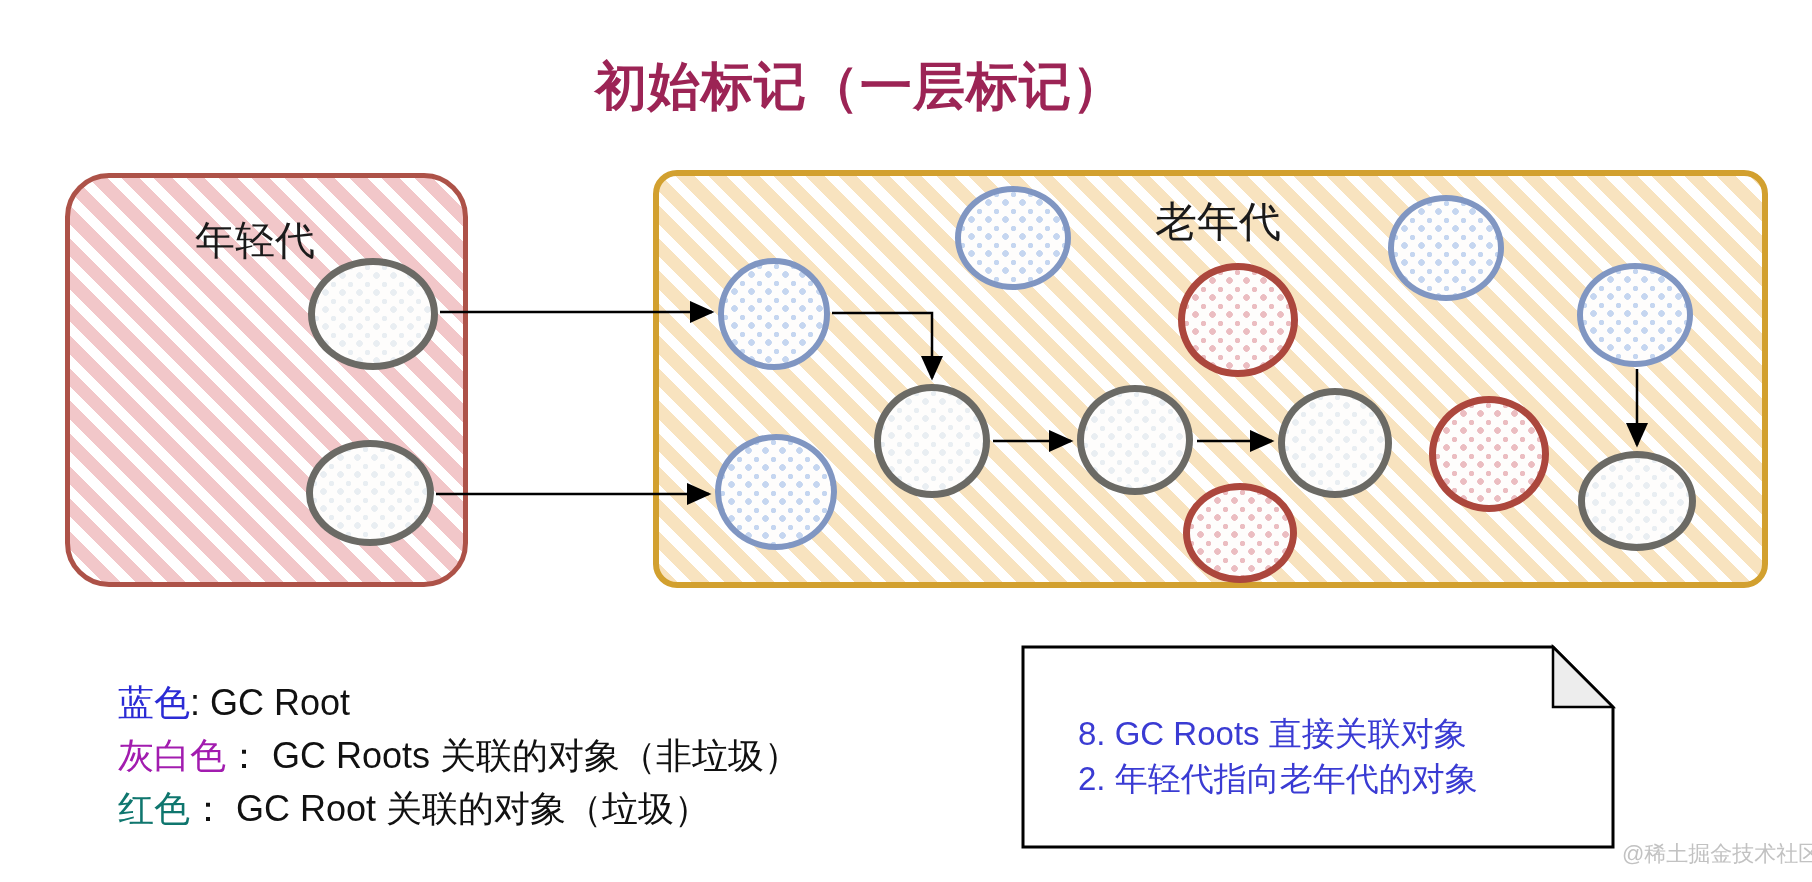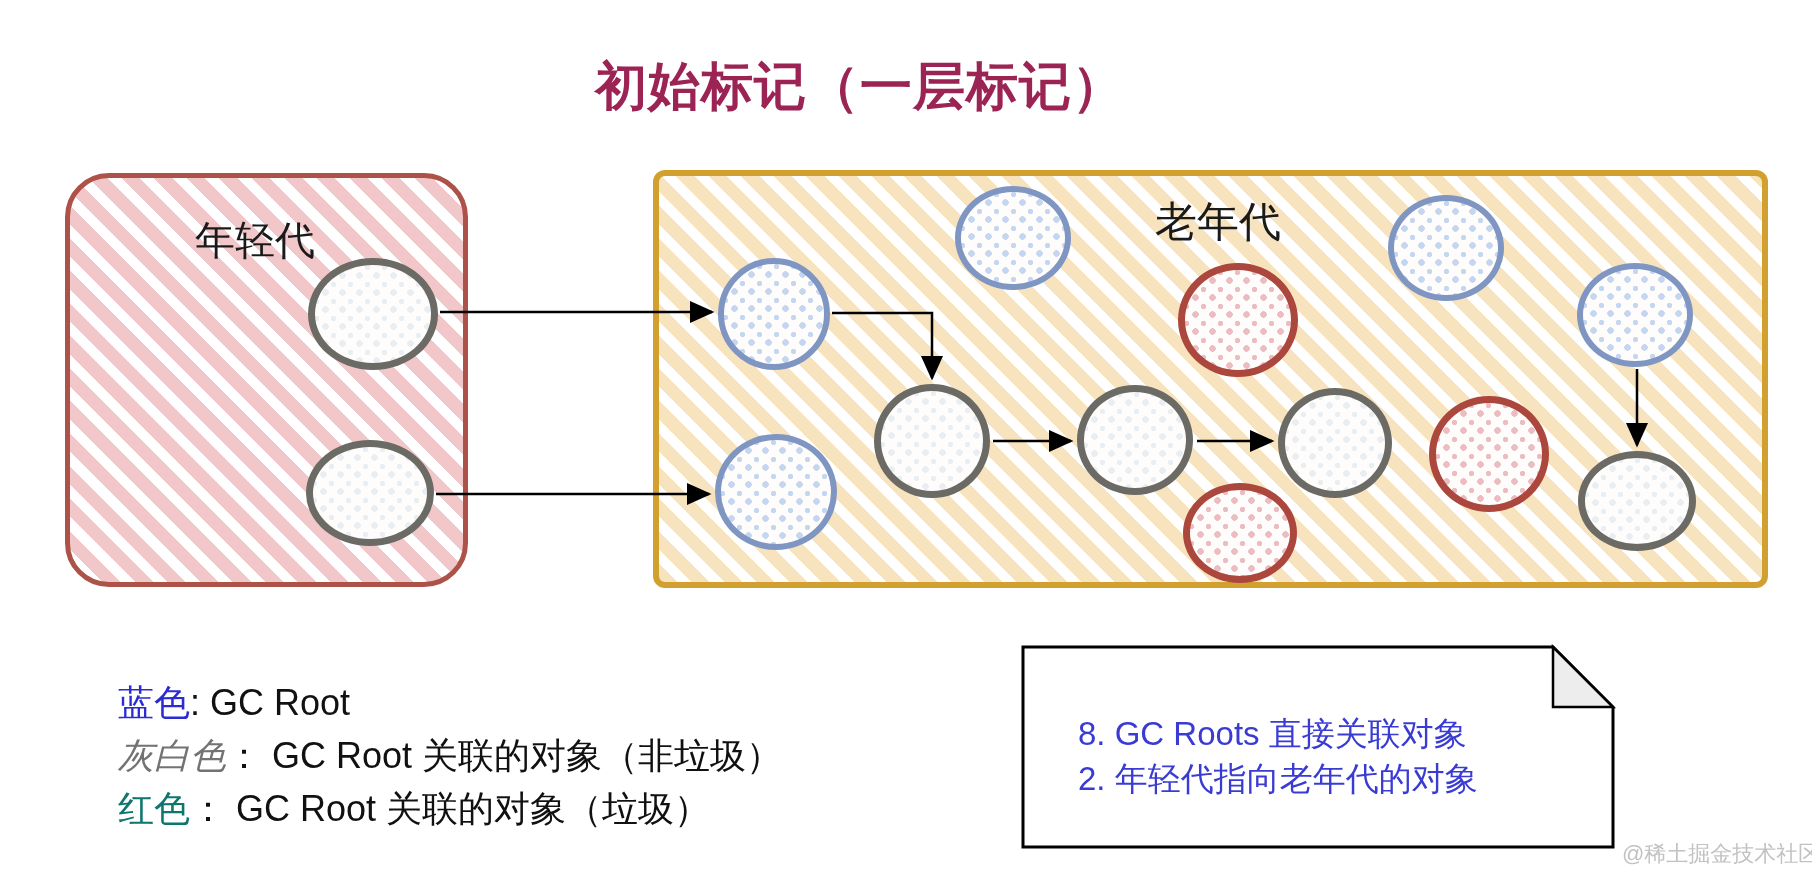--- a/index.html
+++ b/index.html
@@ -33,21 +33,21 @@
   }
 
   .gen-box{position:absolute;}
   .young-box{
     left:65px;top:173px;width:403px;height:414px;
     border:5px solid var(--young-border);border-radius:44px;
     background:repeating-linear-gradient(45deg,var(--young-stripe) 0px,var(--young-stripe) 13px,#ffffff 13px,#ffffff 23px);
   }
   .old-box{
     left:653px;top:170px;width:1115px;height:418px;
-    border:6px solid var(--old-border);border-radius:12px;
+    border:6px solid var(--old-border);border-radius:24px;
     background:repeating-linear-gradient(45deg,var(--old-stripe) 0px,var(--old-stripe) 13px,#ffffff 13px,#ffffff 23px);
   }
   .gen-label{
     position:absolute;color:var(--label-color);font-weight:500;white-space:nowrap;font-family:Liberation Serif, serif;
   }
   .young-box .gen-label{left:125px;top:35px;font-size:40px;}
   .old-box .gen-label{left:496px;top:18px;font-size:42px;}
 
   .obj{
     position:absolute;border-radius:50%;
@@ -124,21 +124,21 @@
   <polyline points="440,312 712,312" fill="none" stroke="#000000" stroke-width="2.5" marker-end="url(#ah)"></polyline>
       <polyline points="436,494 709,494" fill="none" stroke="#000000" stroke-width="2.5" marker-end="url(#ah)"></polyline>
       <polyline points="832,313 932,313 932,378" fill="none" stroke="#000000" stroke-width="2.5" marker-end="url(#ah)"></polyline>
       <polyline points="993,441 1071,441" fill="none" stroke="#000000" stroke-width="2.5" marker-end="url(#ah)"></polyline>
       <polyline points="1197,441 1272,441" fill="none" stroke="#000000" stroke-width="2.5" marker-end="url(#ah)"></polyline>
       <polyline points="1637,369 1637,445" fill="none" stroke="#000000" stroke-width="2.5" marker-end="url(#ah)"></polyline>
     </svg>
 
   <div class="legend" id="legend">
       <div class="legend-row"><span class="legend-term" style="color: rgb(43, 43, 213);">蓝色</span><span class="legend-desc">: GC Root</span></div>
-      <div class="legend-row"><span class="legend-term" style="color: #737373; font-style: italic;">灰白色</span><span class="legend-desc">： GC Root 关联的对象（非垃圾）</span></div>
+      <div class="legend-row"><span class="legend-term" style="color: #a21caf;">灰白色</span><span class="legend-desc">： GC Roots 关联的对象（非垃圾）</span></div>
       <div class="legend-row"><span class="legend-term" style="color: #0f766e;">红色</span><span class="legend-desc">： GC Root 关联的对象（垃圾）</span></div>
     </div>
 
   <svg class="note-shape" width="600" height="212" viewBox="0 0 600 212">
     <polygon points="3,3 533,3 593,63 593,203 3,203" fill="#ffffff" stroke="#000000" stroke-width="3"></polygon>
     <polygon points="533,3 593,63 533,63" fill="#EDEDED" stroke="#000000" stroke-width="2.5"></polygon>
   </svg>
   <div id="note-lines">
       <div class="note-line" style="top: 712px;">8. GC Roots 直接关联对象</div>
       <div class="note-line" style="top: 757px;">2. 年轻代指向老年代的对象</div>

